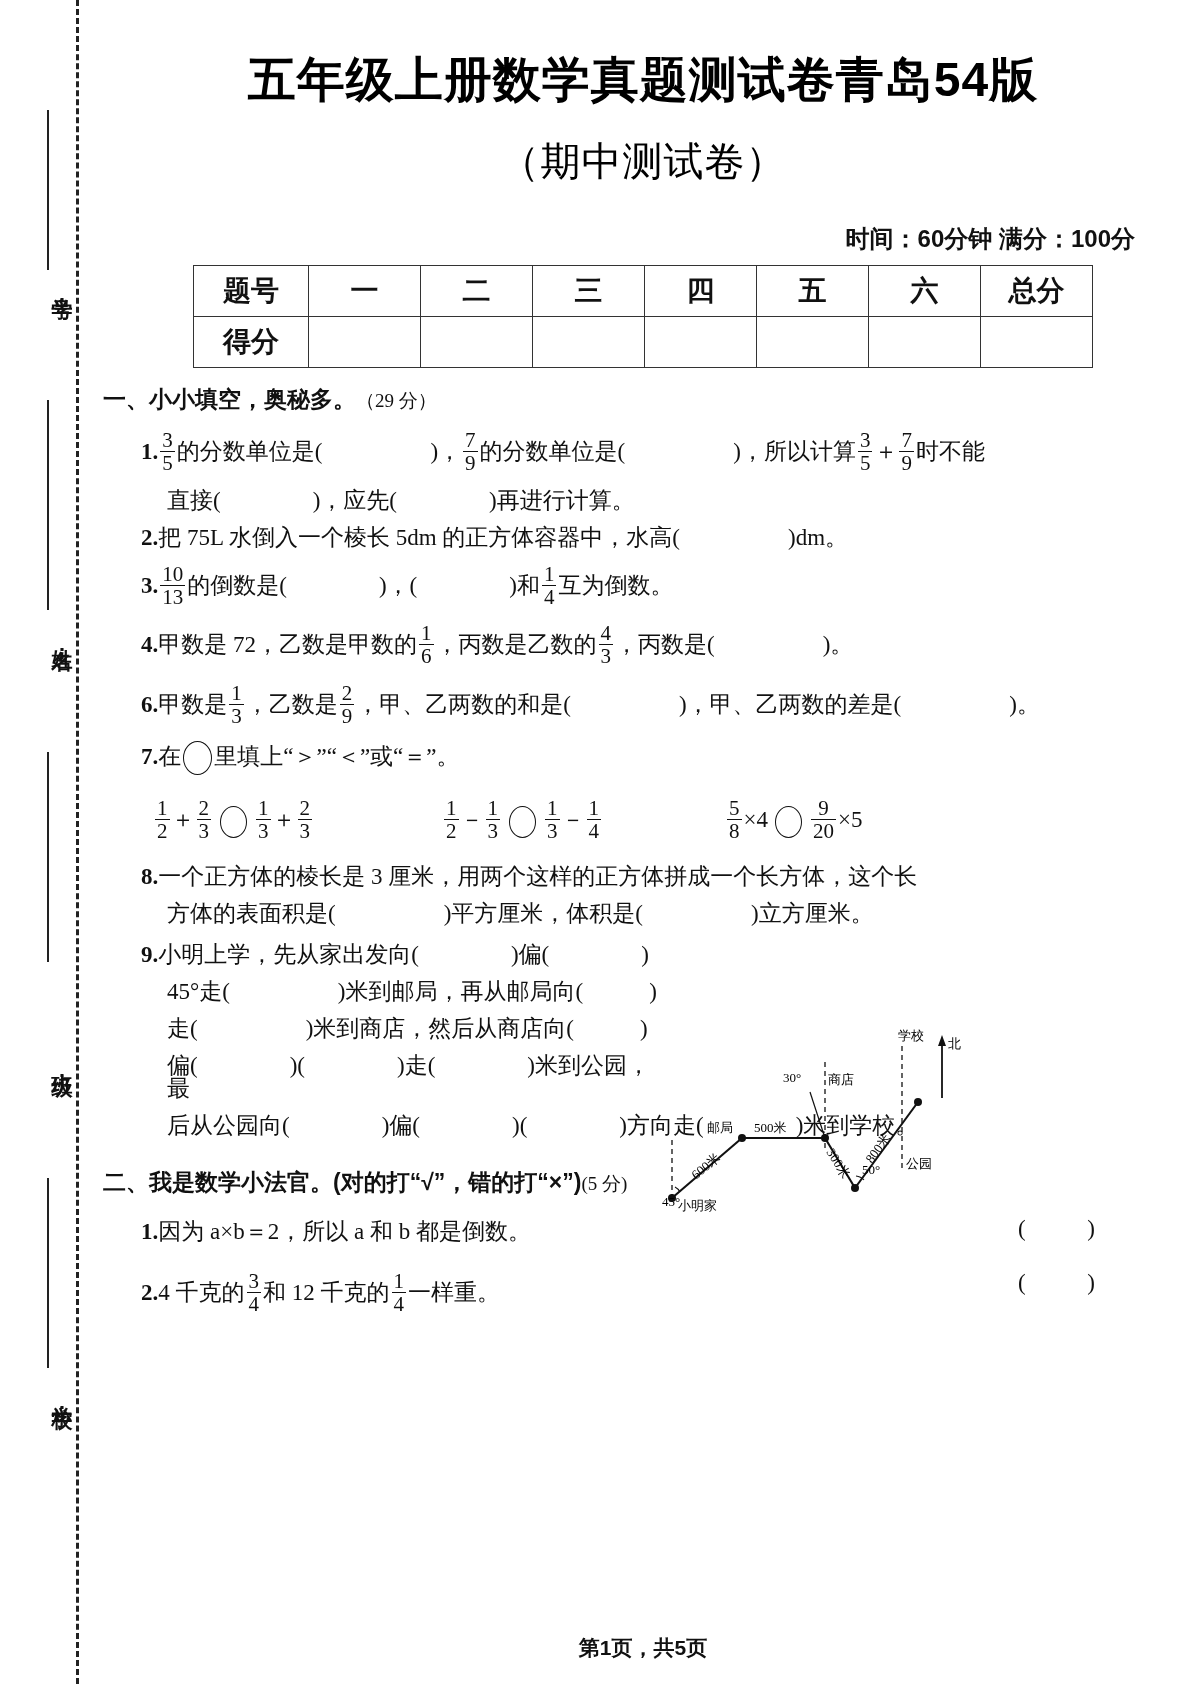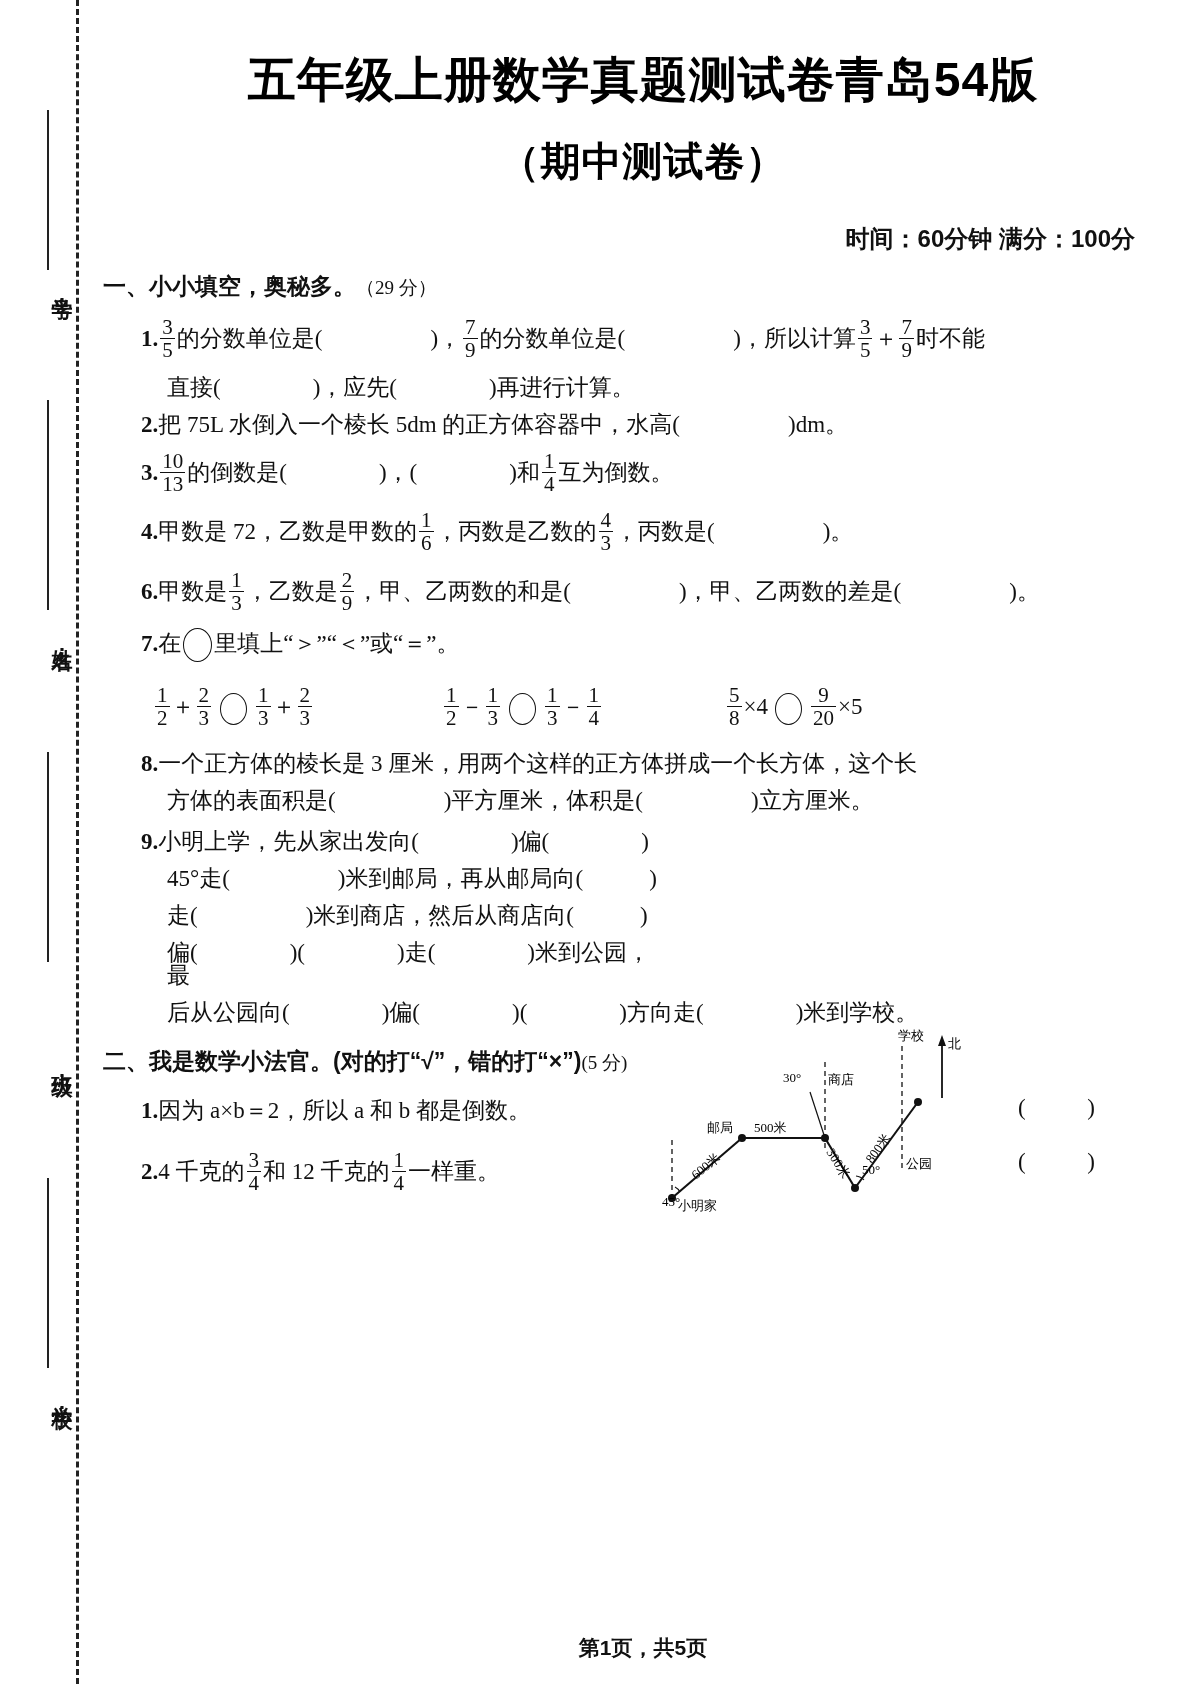--- a/index.html
+++ b/index.html
@@ -42,21 +42,21 @@
     font-weight:bold;
     font-size:48px;
     letter-spacing:1px;
     margin:0;
     padding-top:48px;
     color:#000;
   }
   .subtitle{
     text-align:center;
     font-family:"Liberation Sans","DejaVu Sans",sans-serif;
-    font-weight:bold;
+    font-weight:normal;
     font-size:40px;
     letter-spacing:1px;
     margin:0;
     padding-top:22px;
     color:#000;
   }
   .timeline{
     text-align:right;
     font-family:"Liberation Sans","DejaVu Sans",sans-serif;
     font-weight:bold;
@@ -177,20 +177,44 @@
   <div class="seg" style="top:1178px;height:190px;"></div>
   <div class="vlabel" style="top:1390px;">学校：</div>
 </div>
 
 <div id="page">
 
   <h1 class="title">五年级上册数学真题测试卷青岛54版</h1>
   <h2 class="subtitle">（期中测试卷）</h2>
   <div class="timeline">时间：60分钟  满分：100分</div>
 
+  <table class="score">
+    <tbody>
+        <tr>
+      <td class="hd">题号</td>
+      <td>一</td>
+      <td>二</td>
+      <td>三</td>
+      <td>四</td>
+      <td>五</td>
+      <td>六</td>
+      <td>总分</td>
+    </tr>
+    <tr>
+      <td class="hd">得分</td>
+      <td></td>
+      <td></td>
+      <td></td>
+      <td></td>
+      <td></td>
+      <td></td>
+      <td></td>
+    </tr>
+  </tbody>
+    </table>
 
   <div class="sec-head">
     <span>一、小小填空，奥秘多。</span><span class="pts">（29 分）</span>
   </div>
 
   <div class="q">
     <span class="qnum">1.</span><span class="fr"><span class="n">3</span><span class="d">5</span></span><span>的分数单位是(</span><span class="blank-l"></span><span>)，</span><span class="fr"><span class="n">7</span><span class="d">9</span></span><span>的分数单位是(</span><span class="blank-l"></span><span>)，所以计算</span><span class="fr"><span class="n">3</span><span class="d">5</span></span><span>＋</span><span class="fr"><span class="n">7</span><span class="d">9</span></span><span>时不能</span>
     <span class="qline" style="margin-left:26px;"><span>直接(</span><span class="blank-m"></span><span>)，应先(</span><span class="blank-m"></span><span>)再进行计算。</span></span>
   </div>
 
@@ -279,21 +303,21 @@
       <text x="46" y="160" font-family="Liberation Serif, serif" font-size="13" transform="rotate(-40 46 160)">600米</text>
       <text x="176" y="132" font-family="Liberation Serif, serif" font-size="13" transform="rotate(58 176 132)">300米</text>
       <text x="222" y="144" font-family="Liberation Serif, serif" font-size="13" transform="rotate(-54 222 144)">800米</text>
 
       <text x="12" y="186" font-family="Liberation Serif, serif" font-size="13">45°</text>
       <text x="133" y="62" font-family="Liberation Serif, serif" font-size="13">30°</text>
       <text x="212" y="154" font-family="Liberation Serif, serif" font-size="13">50°</text>
     </svg>
   </div>
 
-  <div class="sec-head" style="margin-top:22px;">
+  <div class="sec-head" style="margin-top:30px;">
     <span>二、我是数学小法官。(对的打“√”，错的打“×”)</span><span class="pts">(5 分)</span>
   </div>
 
   <div class="tf-row">
     <span class="qnum">1.</span><span>因为 a×b＝2，所以 a 和 b 都是倒数。</span>
     <span class="tf-paren">(    )</span>
   </div>
 
   <div class="tf-row" style="margin-top:24px;">
     <span class="qnum">2.</span><span>4 千克的</span><span class="fr"><span class="n">3</span><span class="d">4</span></span><span>和 12 千克的</span><span class="fr"><span class="n">1</span><span class="d">4</span></span><span>一样重。</span>

